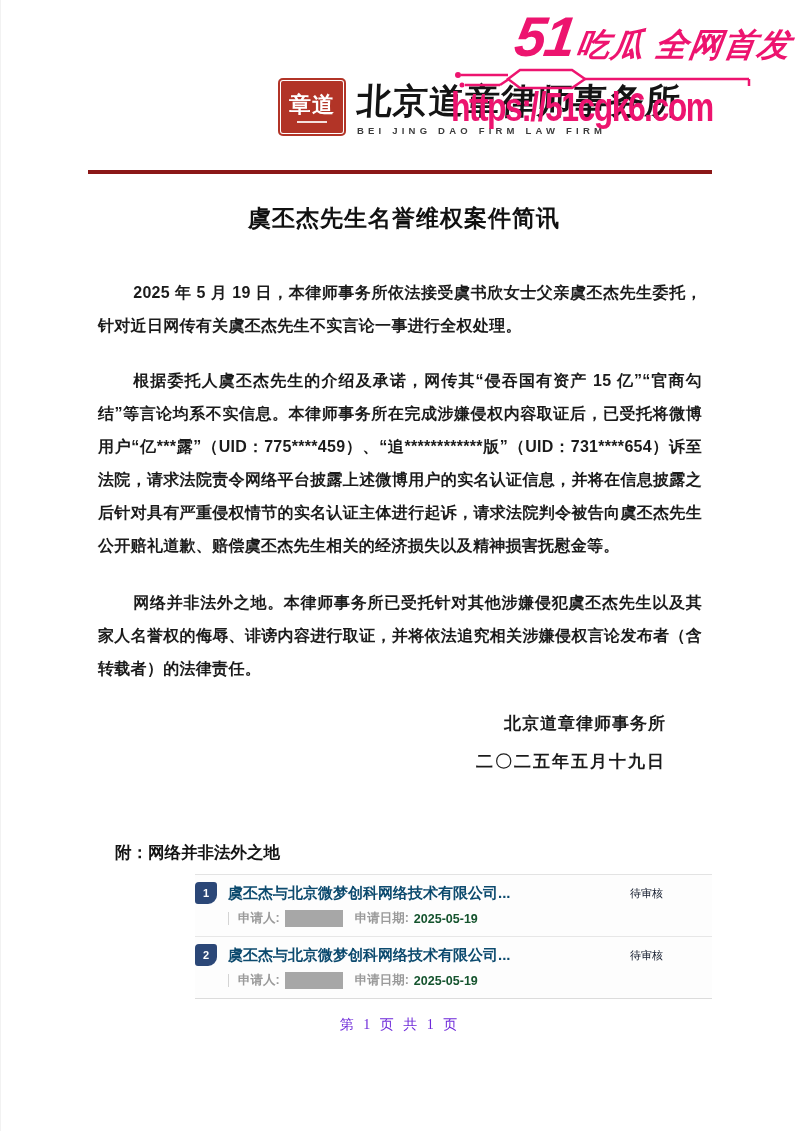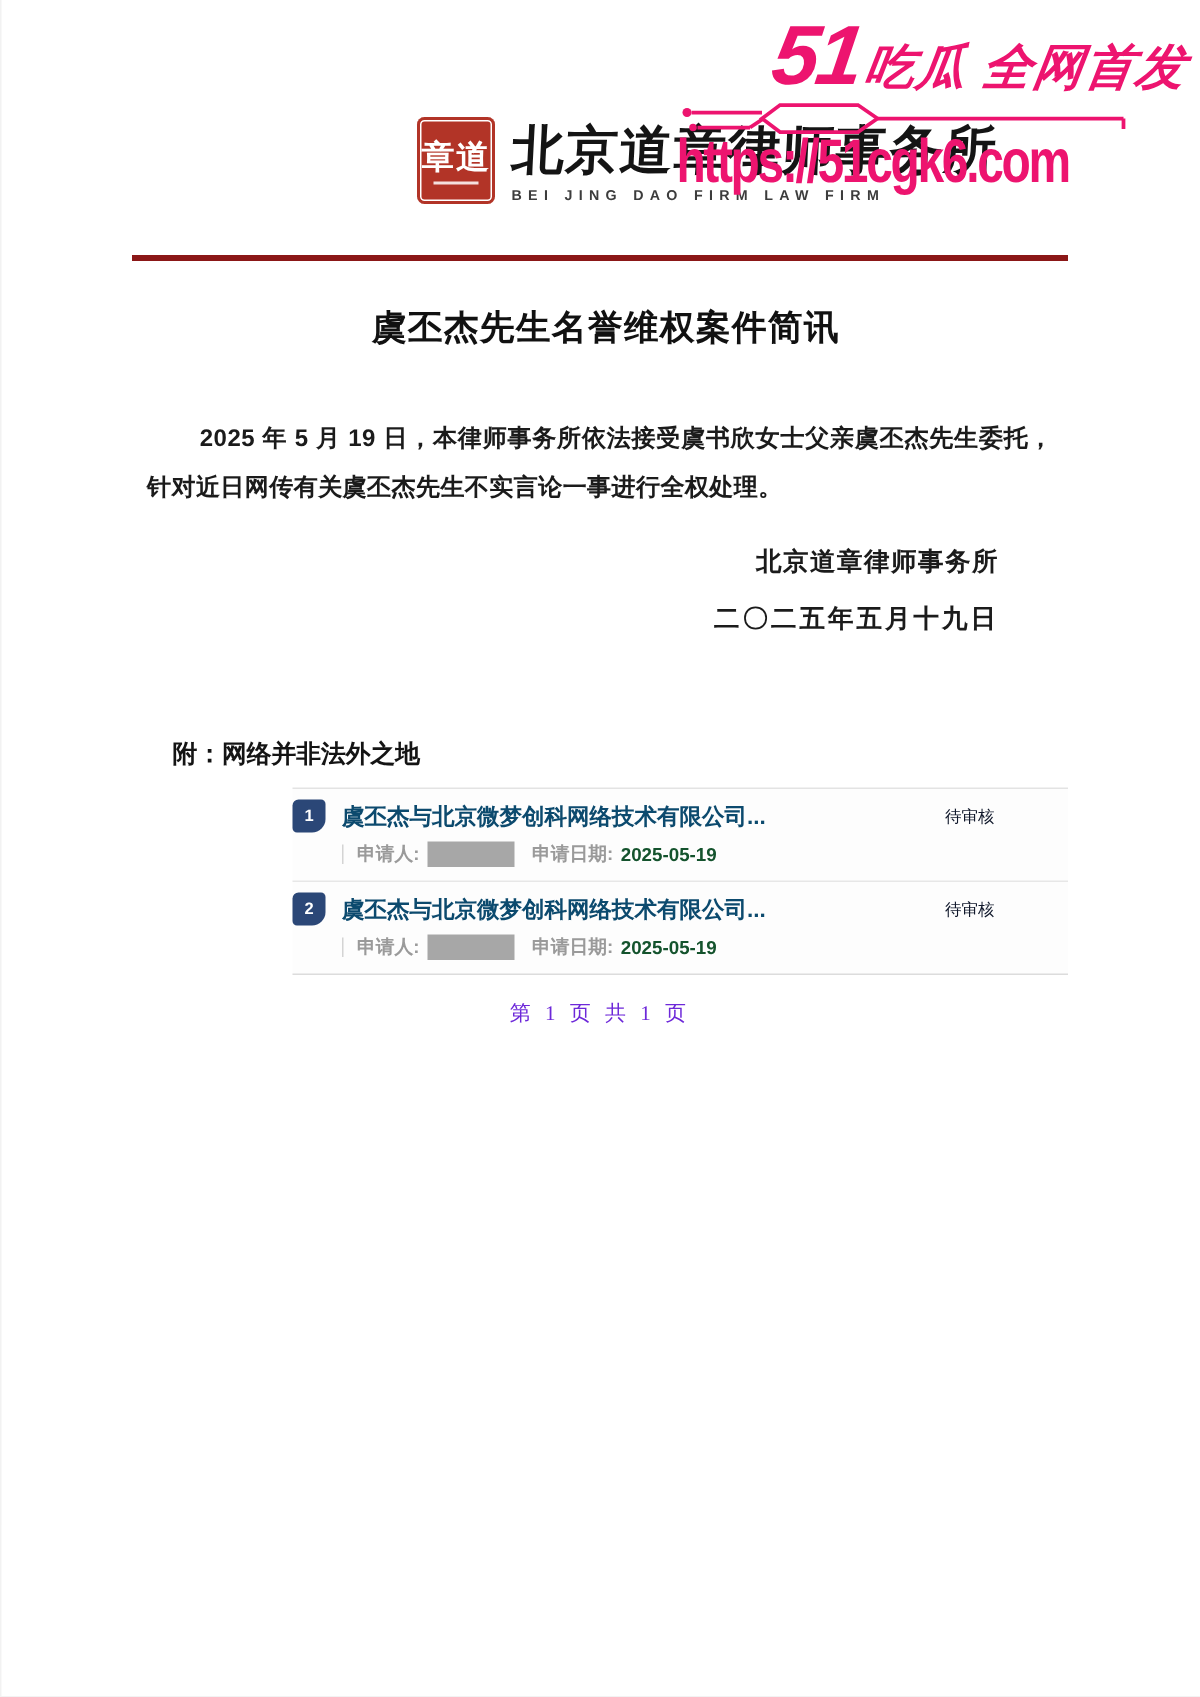--- a/index.html
+++ b/index.html
@@ -5,21 +5,21 @@
   html,body{margin:0;padding:0;background:#e9e9e9;}
   .page{
     position:relative;width:800px;height:1131px;margin:0 auto;
     background:#ffffff;overflow:hidden;
     font-family:"Liberation Sans","DejaVu Sans",sans-serif;
     box-shadow:inset 1px 0 0 #f2f2f2;
   }
   
   .logo{position:absolute;top:78px;left:278px;display:flex;align-items:flex-start;gap:11px;}
   .seal{
-    position:relative;width:52px;height:58px;background:#b23427;border-radius:5px;
+    position:relative;width:68px;height:58px;background:#b23427;border-radius:5px;
     box-shadow:inset 0 0 0 2px #b23427, inset 0 0 0 3px #ffffff;
     display:flex;flex-direction:column;align-items:center;justify-content:center;
   }
   .seal-chars{
     color:#fff;font-family:"Liberation Serif","DejaVu Serif",serif;
     font-weight:bold;font-size:22px;line-height:1;letter-spacing:1px;margin-top:2px;
   }
   .seal-line{display:block;width:30px;height:2px;background:#ffffff;opacity:.85;margin-top:5px;}
   .firm-names{padding-top:2px;}
   .firm-cn{
@@ -119,20 +119,22 @@
     </svg>
     <div class="wm-url">https://51cgk6.com</div>
   </div>
 
   <div class="red-rule"></div>
 
   <h1 class="doc-title">虞丕杰先生名誉维权案件简讯</h1>
 
   <div class="body">
     <p class="p1">2025 年 5 月 19 日，本律师事务所依法接受虞书欣女士父亲虞丕杰先生委托，针对近日网传有关虞丕杰先生不实言论一事进行全权处理。</p>
+    <p class="p2">根据委托人虞丕杰先生的介绍及承诺，网传其“侵吞国有资产 15 亿”“官商勾结”等言论均系不实信息。本律师事务所在完成涉嫌侵权内容取证后，已受托将微博用户“亿***露”（UID：775****459）、“追************版”（UID：731****654）诉至法院，请求法院责令网络平台披露上述微博用户的实名认证信息，并将在信息披露之后针对具有严重侵权情节的实名认证主体进行起诉，请求法院判令被告向虞丕杰先生公开赔礼道歉、赔偿虞丕杰先生相关的经济损失以及精神损害抚慰金等。</p>
+    <p class="p3">网络并非法外之地。本律师事务所已受托针对其他涉嫌侵犯虞丕杰先生以及其家人名誉权的侮辱、诽谤内容进行取证，并将依法追究相关涉嫌侵权言论发布者（含转载者）的法律责任。</p>
 
     <div class="sig">
       <div class="sig-name">北京道章律师事务所</div>
       <div class="sig-date">二〇二五年五月十九日</div>
     </div>
 
     <div class="attach-label">附：网络并非法外之地</div>
 
     <div class="shot">
 

